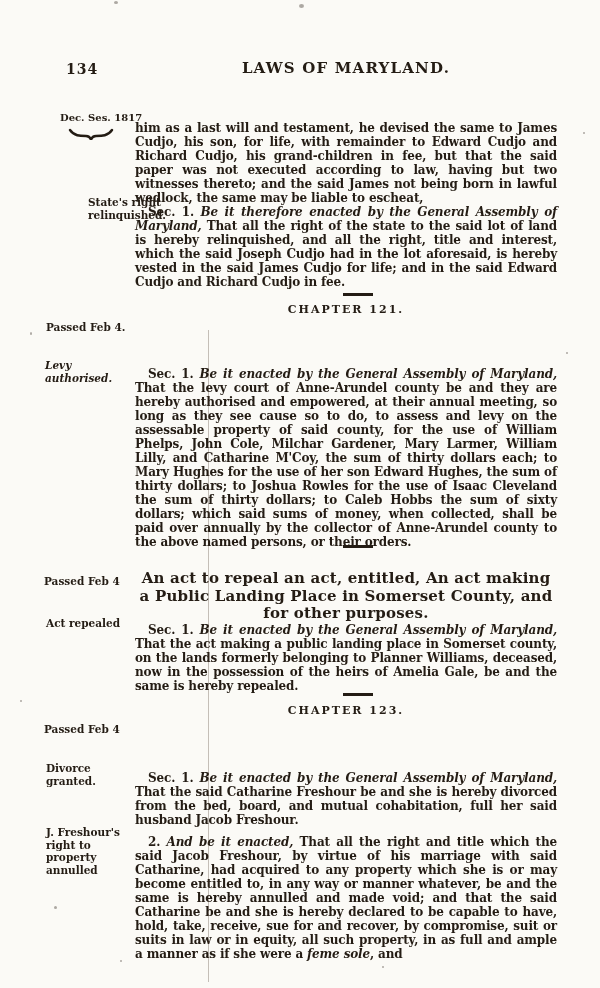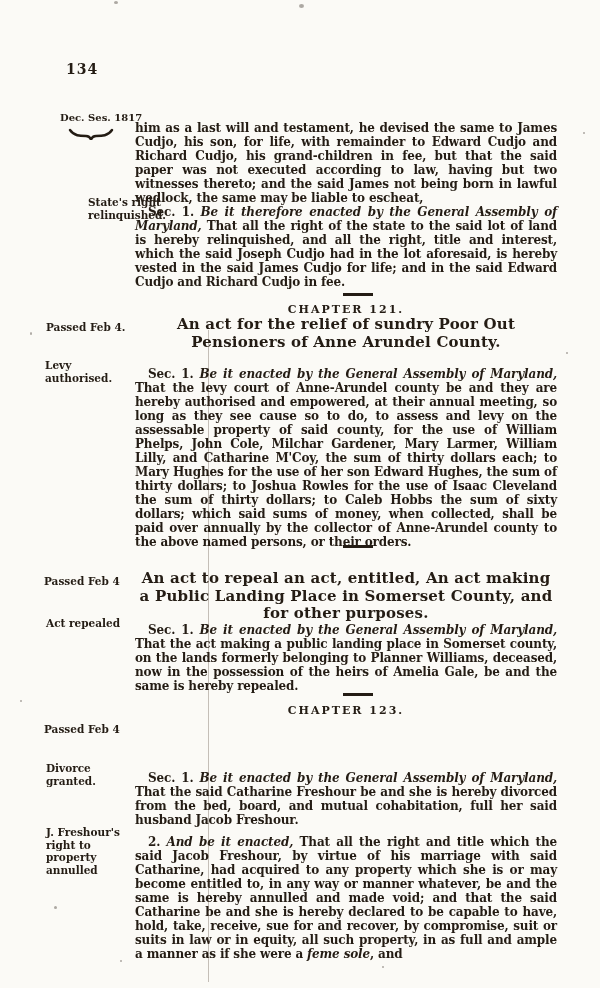--- a/index.html
+++ b/index.html
@@ -47,20 +47,21 @@
     background: rgba(70, 54, 38, 0.30);
   }
   .speck { border-radius: 50%; background: #6b655c; opacity: 0.55; }
 </style>
 </head>
 <body>
 
 <div class="page">
 
   <div class="abs page-number">134</div>
+  <div class="abs running-title">LAWS OF MARYLAND.</div>
 
   <div class="abs margin-note session-note">Dec. Ses. 1817</div>
   <div class="abs session-brace">
     <svg width="46" height="13" viewBox="0 0 46 13">
       <path d="M2 3 C6 9, 12 9, 18 9 C21 9, 22 10, 23 12.5 C24 10, 25 9, 28 9 C34 9, 40 9, 44 3" fill="none" stroke="#241c14" stroke-width="2.4" stroke-linecap="round"></path>
     </svg>
   </div>
 
   <p class="abs body-par" style="top:110px;">
     <span>him as a last will and testament, he devised the same to James Cudjo, his son, for life, with remainder to Edward Cudjo and Richard Cudjo, his grand-children in fee, but that the said paper was not executed according to law, having but two witnesses thereto; and the said James not being born in lawful wedlock, the same may be liable to escheat,</span>
@@ -70,23 +71,22 @@
 
   <p class="abs body-par indent" style="top:194px;">
     <span>Sec. 1.</span>
     <span class="it">Be it therefore enacted by the General Assembly of Maryland,</span>
     <span>That all the right of the state to the said lot of land is hereby relinquished, and all the right, title and interest, which the said Joseph Cudjo had in the lot aforesaid, is hereby vested in the said James Cudjo for life; and in the said Edward Cudjo and Richard Cudjo in fee.</span>
   </p>
 
   <div class="abs sec-divider" style="top:293px;"></div>
   <div class="abs chapter-heading" style="top:303px;">CHAPTER 121.</div>
   <div class="abs margin-note" style="left:46px; top:321px;">Passed Feb 4.</div>
-  <div class="abs chapter-title" style="top:316px;">An act for the relief of sundry Poor Out Pensioners of Anne Arundel County.</div>
 
-  <div class="abs margin-note" style="left:45px; top:359px; width:70px;">Levy authorised.</div>
+  <div class="abs margin-note" style="left:45px; top:359px; width:70px;font-style:italic;">Levy authorised.</div>
 
   <p class="abs body-par indent" style="top:356px;">
     <span>Sec. 1.</span>
     <span class="it">Be it enacted by the General Assembly of Maryland,</span>
     <span>That the levy court of Anne-Arundel county be and they are hereby authorised and empowered, at their annual meeting, so long as they see cause so to do, to assess and levy on the assessable property of said county, for the use of William Phelps, John Cole, Milchar Gardener, Mary Larmer, William Lilly, and Catharine M'Coy, the sum of thirty dollars each; to Mary Hughes for the use of her son Edward Hughes, the sum of thirty dollars; to Joshua Rowles for the use of Isaac Cleveland the sum of thirty dollars; to Caleb Hobbs the sum of sixty dollars; which said sums of money, when collected, shall be paid over annually by the collector of Anne-Arundel county to the above named persons, or their orders.</span>
   </p>
 
   <div class="abs sec-divider" style="top:545px;"></div>
   <div class="abs margin-note" style="left:44px; top:575px;">Passed Feb 4</div>
   <div class="abs chapter-title" style="top:570px;">An act to repeal an act, entitled, An act making a Public Landing Place in Somerset County, and for other purposes.</div>

